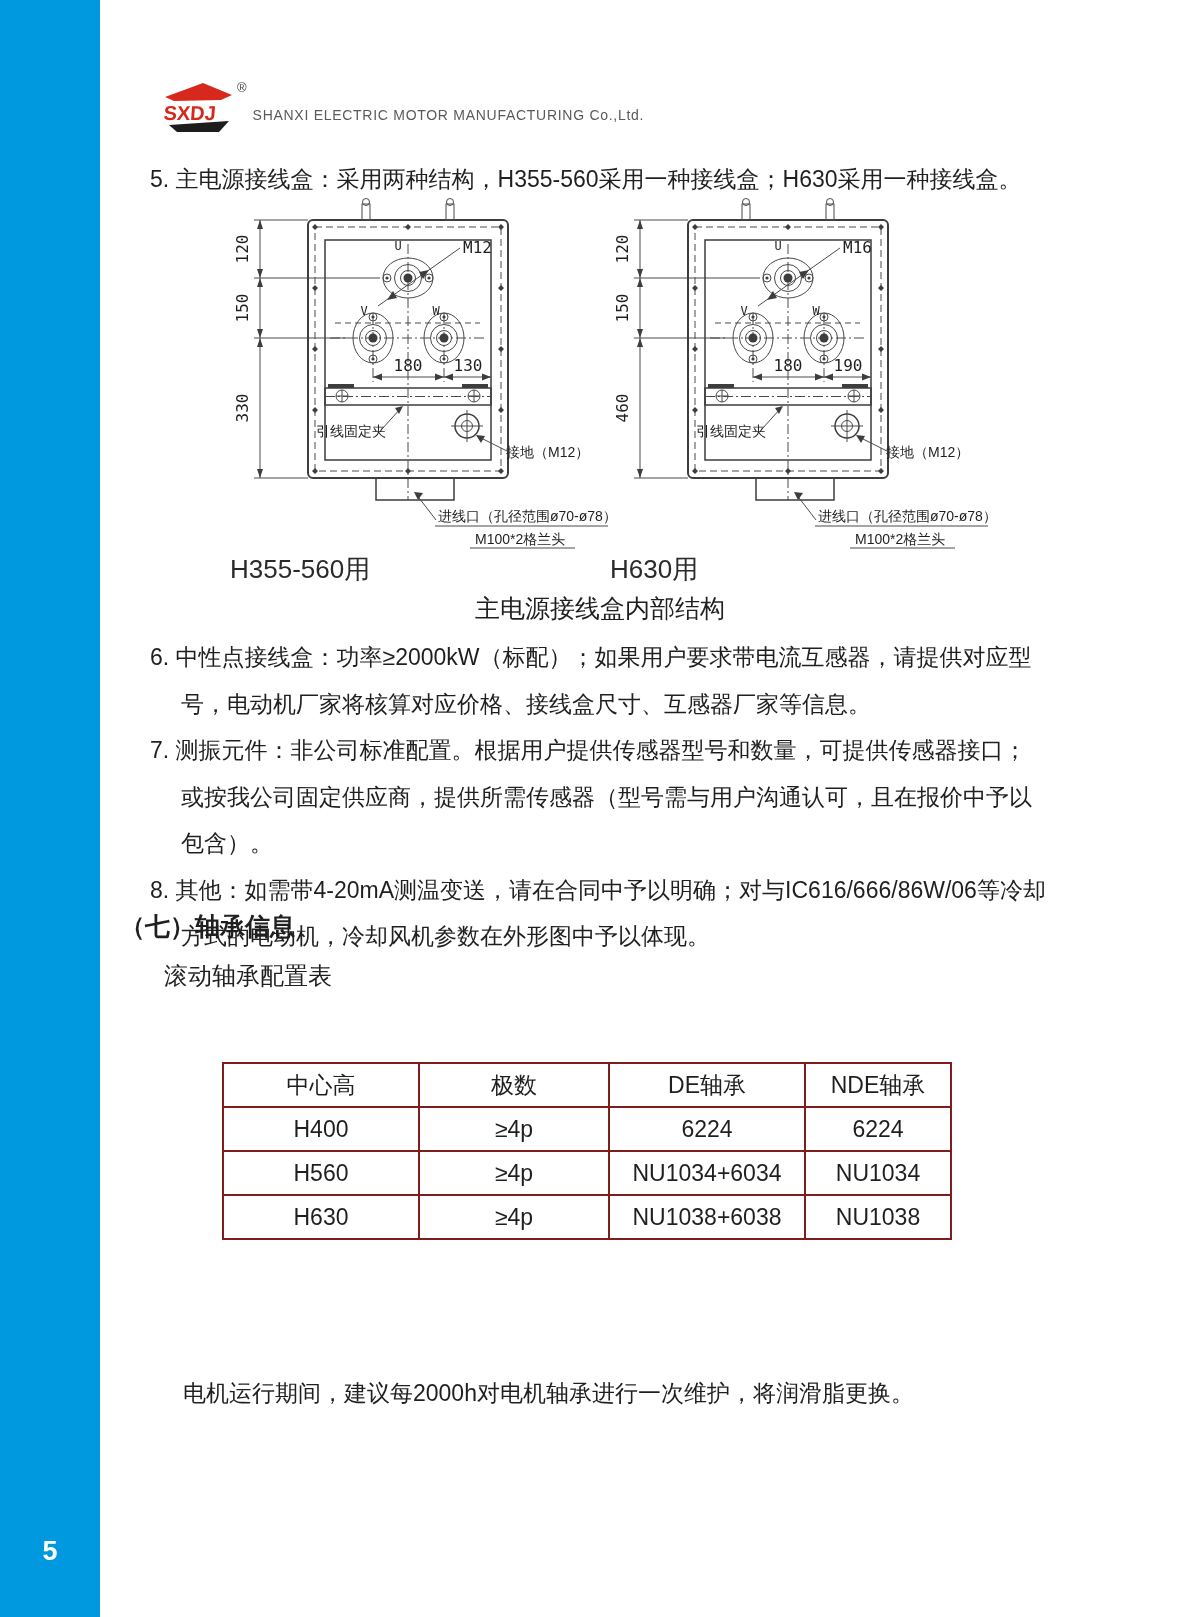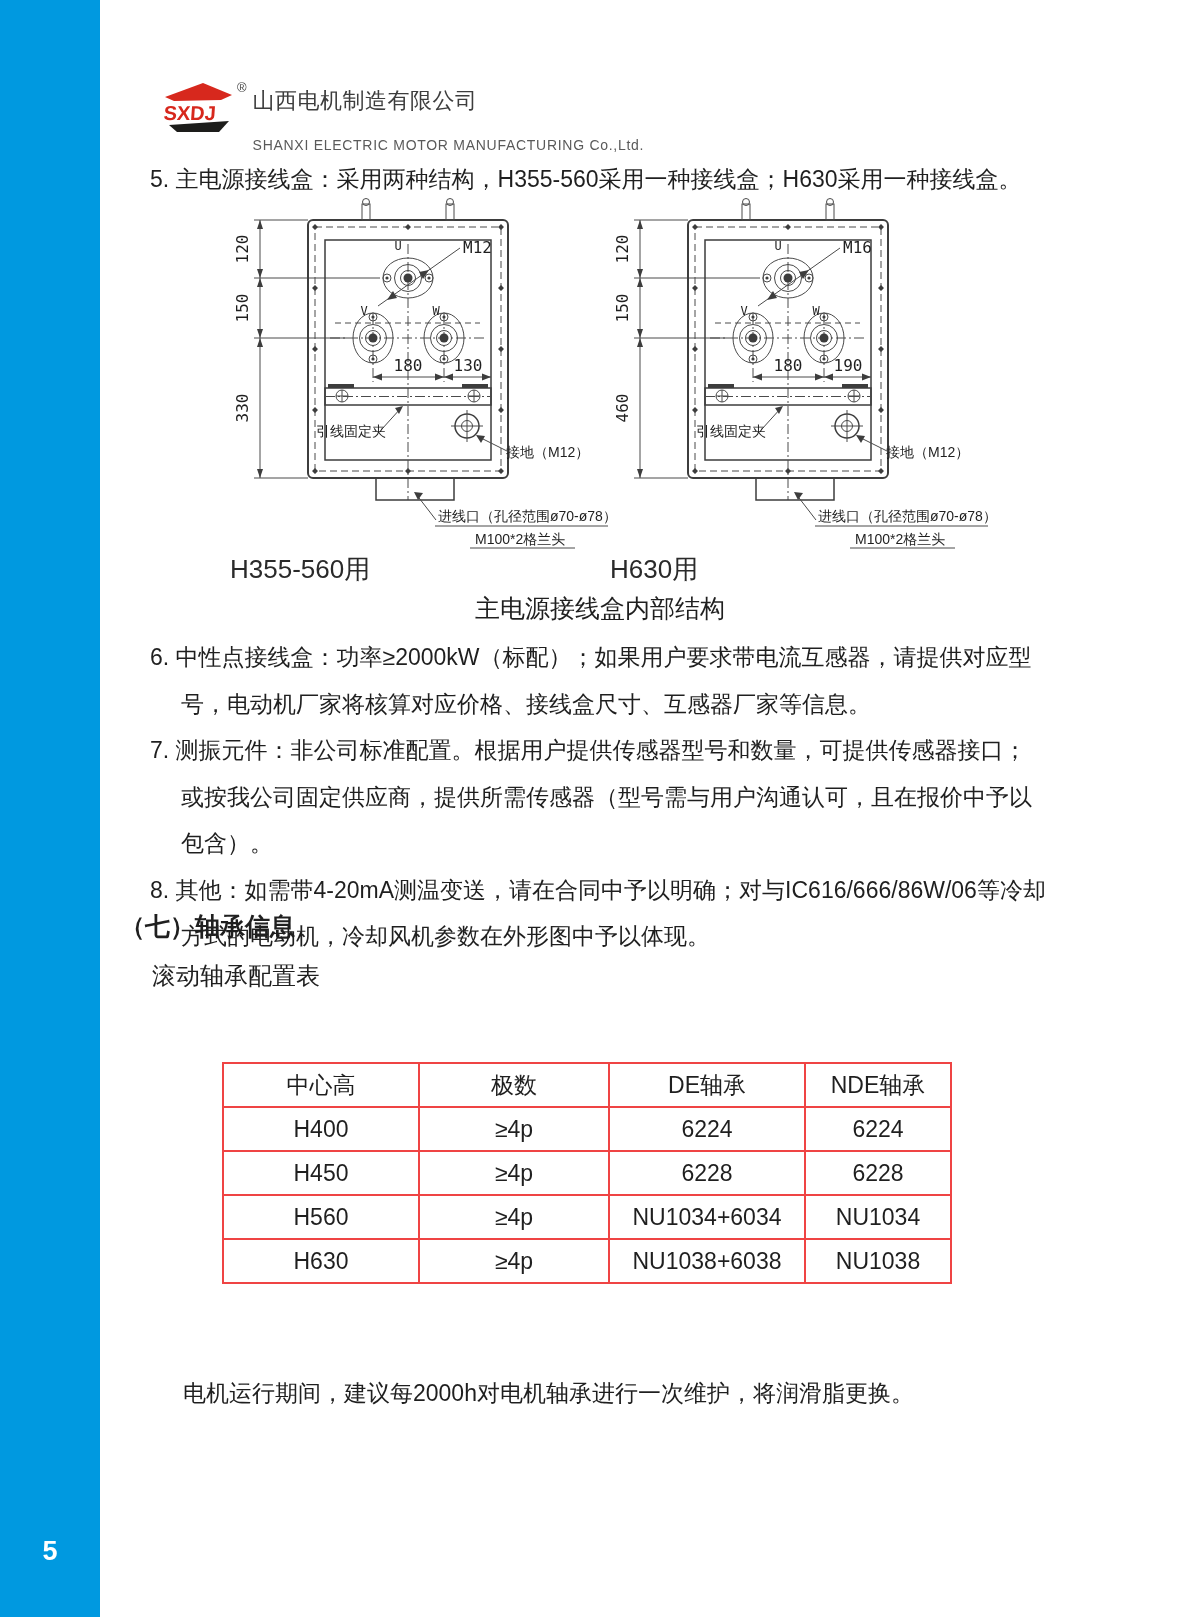--- a/index.html
+++ b/index.html
@@ -30,26 +30,26 @@
   #jbox-slot-0 { left:230px; }
   #jbox-slot-1 { left:610px; }
   .jbox-title { position:absolute; top:552px; width:380px; 
                 font-size:26px; color:#2a2a2a; }
   #jbox-title-0 { left:230px; }
   #jbox-title-1 { left:610px; }
   .fig-caption { position:absolute; top:592px; left:100px; width:1000px; text-align:center;
                  font-size:25px; color:#1f1f1f; }
 
   .section-heading { position:absolute; left:120px; top:910px; font-size:25px; font-weight:bold; }
-  .table-caption { position:absolute; left:152px; top:960px; font-size:24px; }
+  .table-caption { position:absolute; left:164px; top:960px; font-size:24px; }
 
   
   #bearing-table { position:absolute; left:222px; top:1062px; border-collapse:collapse; }
   #bearing-table th, #bearing-table td {
-    border:2px solid #ef4444; height:42px; text-align:center; vertical-align:middle;
+    border:2px solid #7f1d1d; height:42px; text-align:center; vertical-align:middle;
     font-size:23px; font-weight:normal; padding:0;
   }
 
   .paras { position:absolute; left:135px; top:1370px; width:922px; }
   .paras p { margin:0; text-indent:48px; font-size:23px; line-height:46.5px; }
 
   
   .jbox svg { width:380px; height:360px; }
   .dwg { stroke:#3d3d3d; fill:none; }
   .dwg-thin { stroke:#4a4a4a; stroke-width:1; fill:none; }
@@ -68,21 +68,20 @@
 <div class="pagenum">5</div>
 
 <header class="logo-row">
   <svg class="logo-mark" viewBox="0 0 72 54">
     <polygon points="2,17 40,3 69,15 58,20 11,21" fill="#d7281d"></polygon>
     <text x="3" y="40" font-size="20" font-weight="bold" fill="#d7281d" font-family="Liberation Sans, DejaVu Sans, sans-serif" transform="skewX(-4)">SXDJ</text>
     <polygon points="6,45 66,41 56,52 14,52" fill="#1d1d1b"></polygon>
   </svg>
   <span class="reg-mark">®</span>
   <div class="logo-text">
-    <div class="logo-cn">山西电机制造有限公司</div>
     <div class="logo-en">SHANXI ELECTRIC MOTOR MANUFACTURING Co.,Ltd.</div>
   </div>
 </header>
 
 <div id="item5" class="li">5. 主电源接线盒：采用两种结构，H355-560采用一种接线盒；H630采用一种接线盒。</div>
 
 <div id="jbox-slot-0" class="jbox">
   <svg viewBox="0 0 380 360">
 
     <g>
@@ -375,26 +374,20 @@
       </tr>
     </thead>
   <tbody>
       <tr>
         <td>H400</td>
         <td>≥4p</td>
         <td>6224</td>
         <td>6224</td>
       </tr>
       <tr>
-        <td>H450</td>
-        <td>≥4p</td>
-        <td>6228</td>
-        <td>6228</td>
-      </tr>
-      <tr>
         <td>H560</td>
         <td>≥4p</td>
         <td>NU1034+6034</td>
         <td>NU1034</td>
       </tr>
       <tr>
         <td>H630</td>
         <td>≥4p</td>
         <td>NU1038+6038</td>
         <td>NU1038</td>

